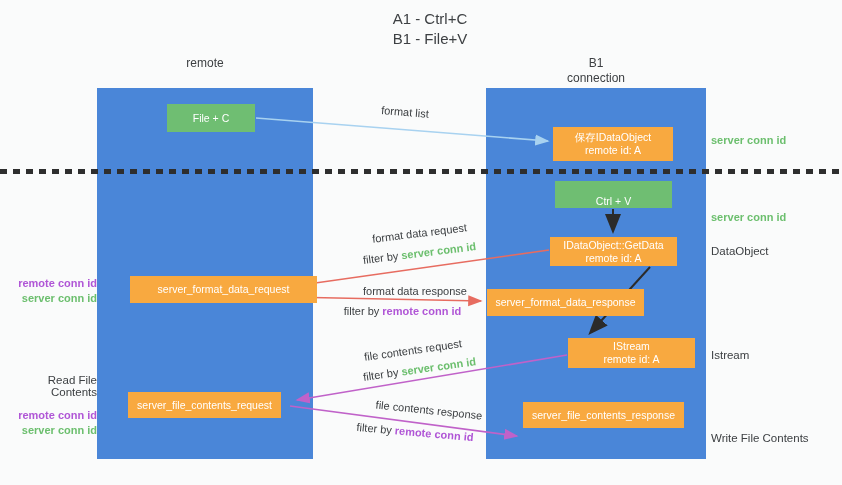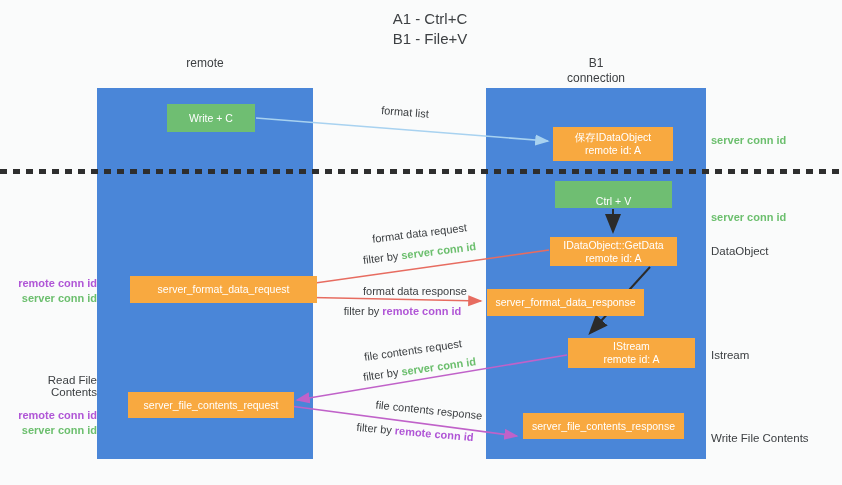--- a/index.html
+++ b/index.html
@@ -82,21 +82,21 @@
     <line class="l-blue" x1="256" y1="118" x2="548" y2="141" marker-end="url(#mBlue)"></line>
     <line class="l-black" x1="613" y1="209" x2="613" y2="230" marker-end="url(#mBlack)"></line>
     <line class="l-red" x1="549" y1="250" x2="294" y2="286" marker-end="url(#mRed)"></line>
     <line class="l-red" x1="288" y1="297" x2="481" y2="301" marker-end="url(#mRed)"></line>
     <line class="l-black" x1="650" y1="267" x2="591" y2="332" marker-end="url(#mBlack)"></line>
     <line class="l-mag" x1="567" y1="355" x2="297" y2="400" marker-end="url(#mMag)"></line>
     <line class="l-mag" x1="290" y1="406" x2="517" y2="436" marker-end="url(#mMag)"></line>
   </svg>
 
   <div class="node green-box" style="left:167px;top:104px;width:88px;height:28px;">
-    <span>Write + C</span>
+    <span>File + C</span>
   </div>
   <div class="node orange-box" style="left:553px;top:127px;width:120px;height:34px;">
     <span>保存IDataObject</span>
     <span>remote id: A</span>
   </div>
   <div class="node green-box" style="left:555px;top:181px;width:117px;height:27px;justify-content:flex-end;">
     <span>Ctrl + V</span>
   </div>
   <div class="node orange-box" style="left:550px;top:237px;width:127px;height:29px;">
     <span>IDataObject::GetData</span>
@@ -105,24 +105,24 @@
   <div class="node orange-box" style="left:130px;top:276px;width:187px;height:27px;">
     <span>server_format_data_request</span>
   </div>
   <div class="node orange-box" style="left:487px;top:289px;width:157px;height:27px;">
     <span>server_format_data_response</span>
   </div>
   <div class="node orange-box" style="left:568px;top:338px;width:127px;height:30px;">
     <span>IStream</span>
     <span>remote id: A</span>
   </div>
-  <div class="node orange-box" style="left:128px;top:392px;width:166px;height:26px;">
+  <div class="node orange-box" style="left:128px;top:392px;width:153px;height:26px;">
     <span>server_file_contents_request</span>
   </div>
-  <div class="node orange-box" style="left:523px;top:413px;width:161px;height:26px;">
+  <div class="node orange-box" style="left:523px;top:402px;width:161px;height:26px;">
     <span>server_file_contents_response</span>
   </div>
 
   <div class="flow-label" style="left:355px;top:106px;width:100px;transform:rotate(4.5deg);">format list</div>
 
   <div class="flow-label" style="left:362px;top:227px;width:115px;transform:rotate(-7deg);">format data request</div>
   <div class="flow-label" style="left:357px;top:247px;width:125px;transform:rotate(-7deg);">
     <span>filter by</span>
     <span class="green">server conn id</span>
   </div>

